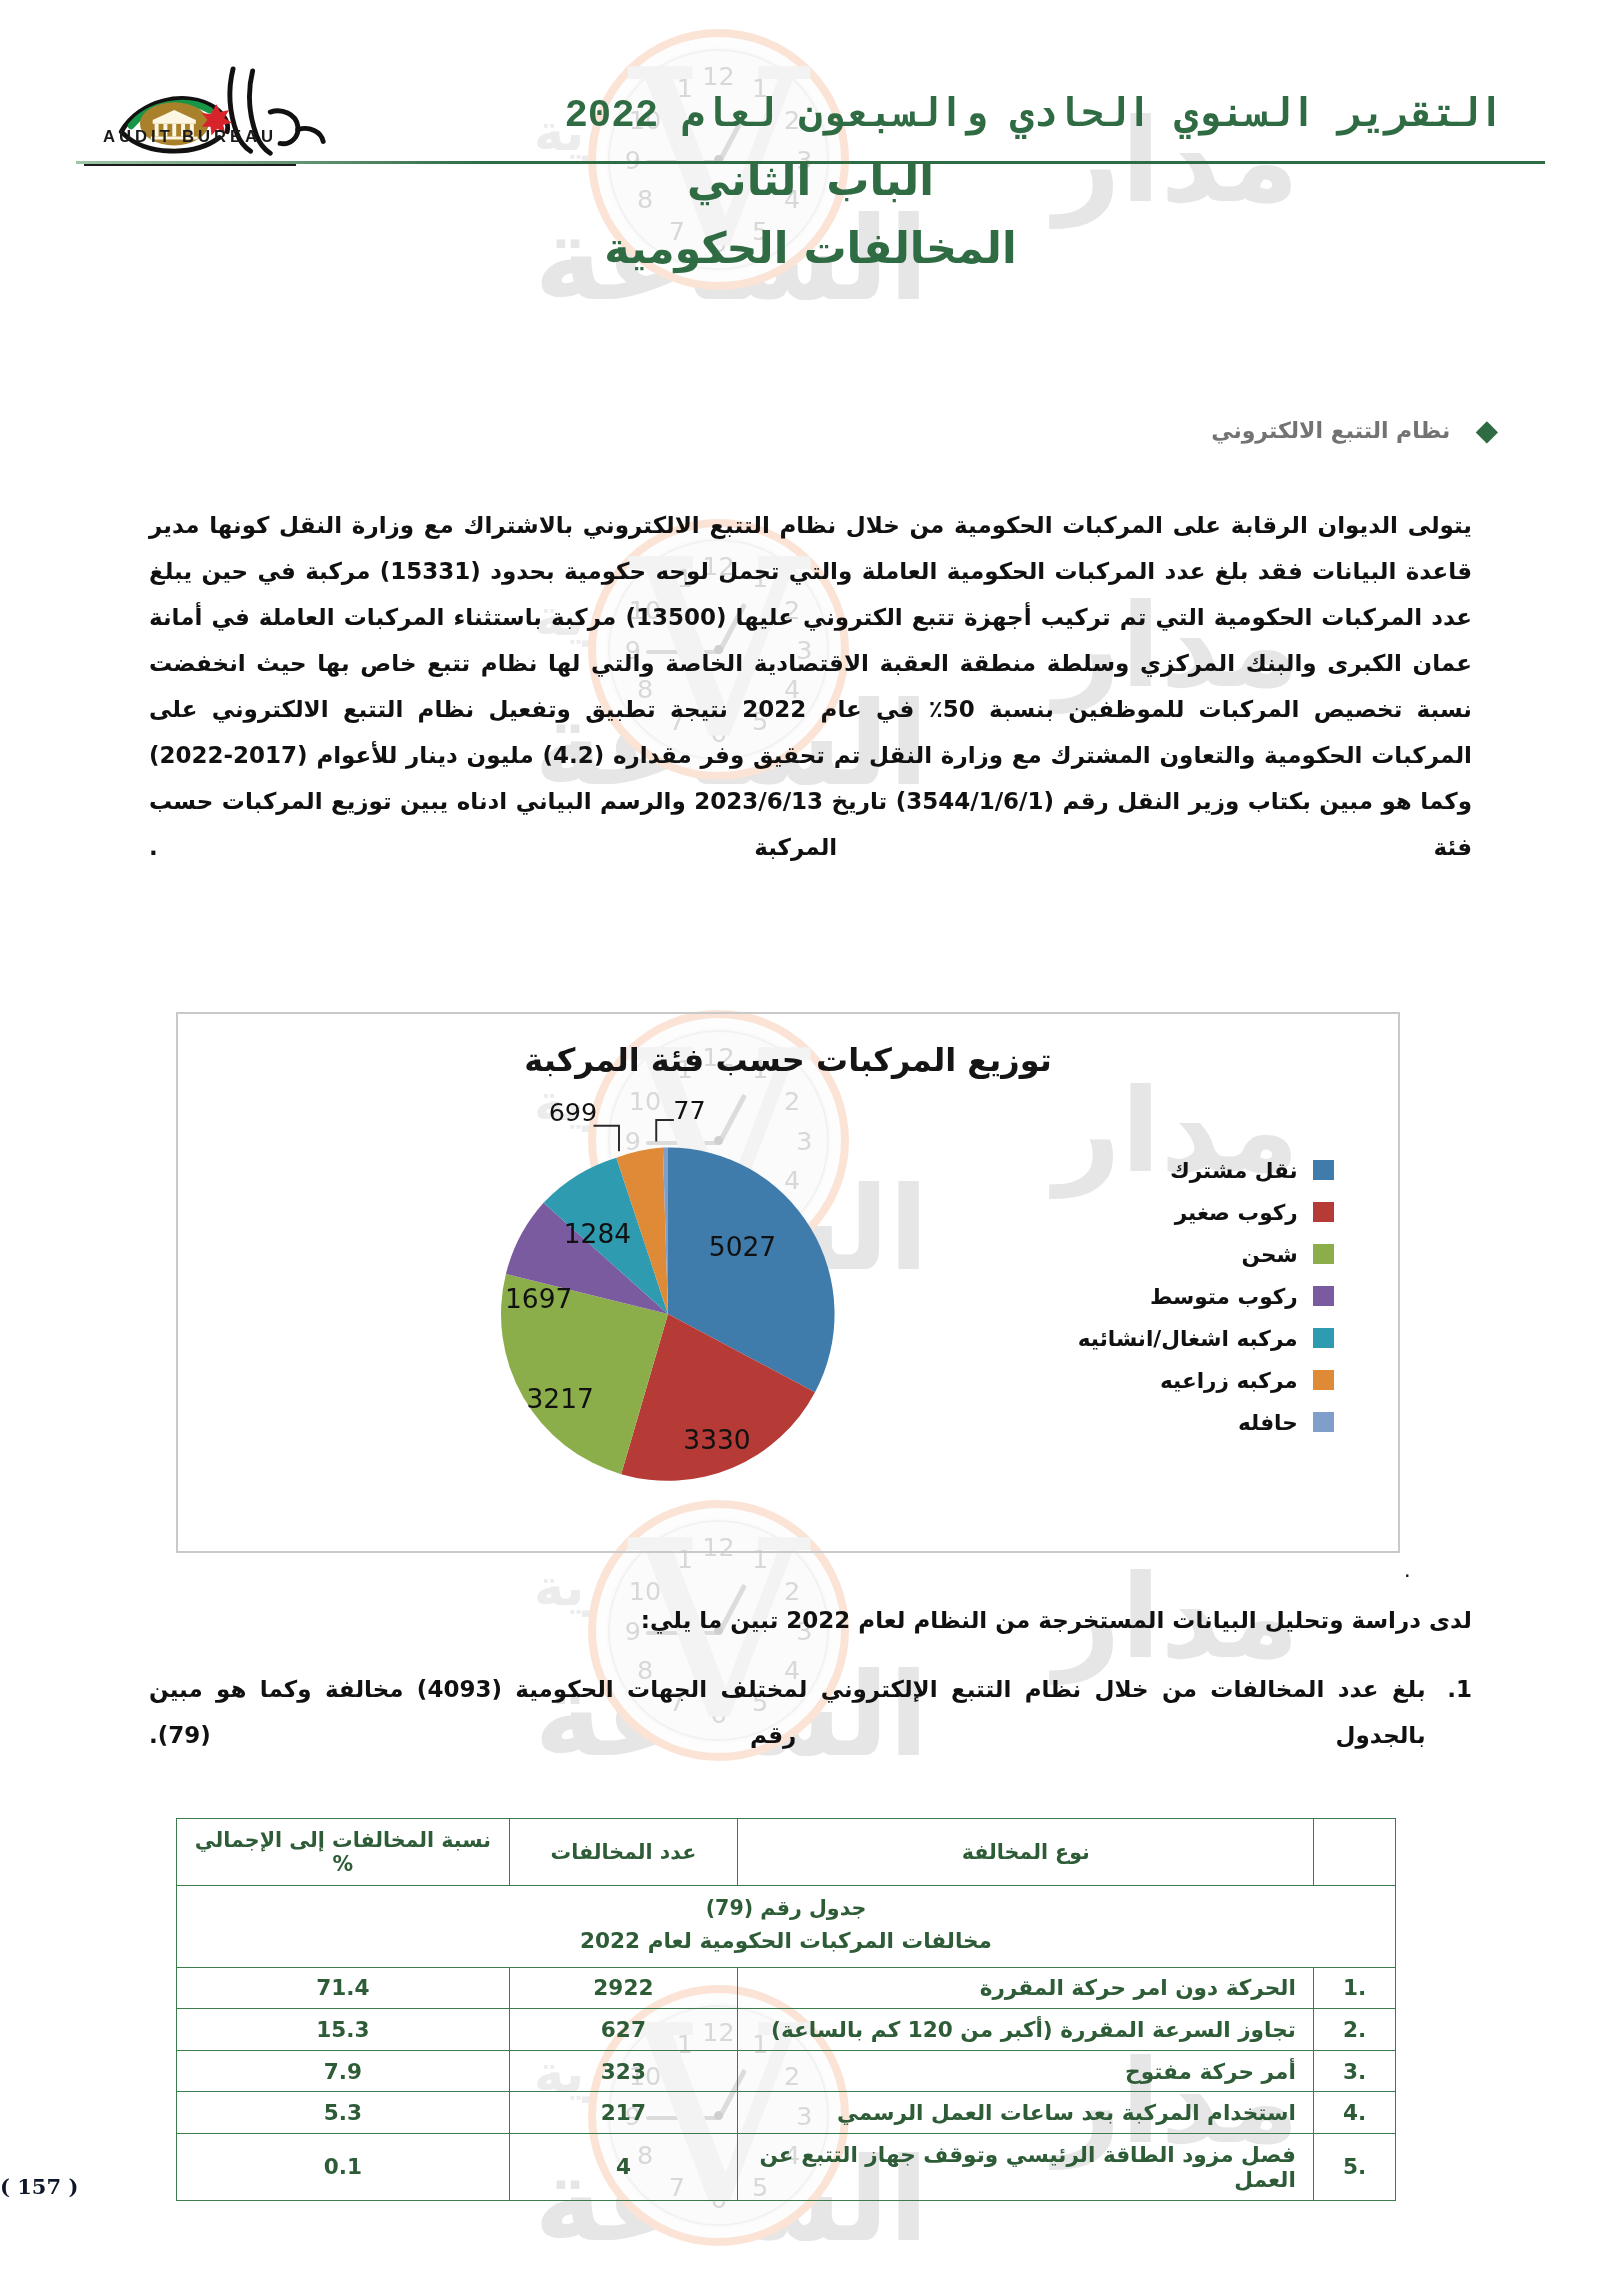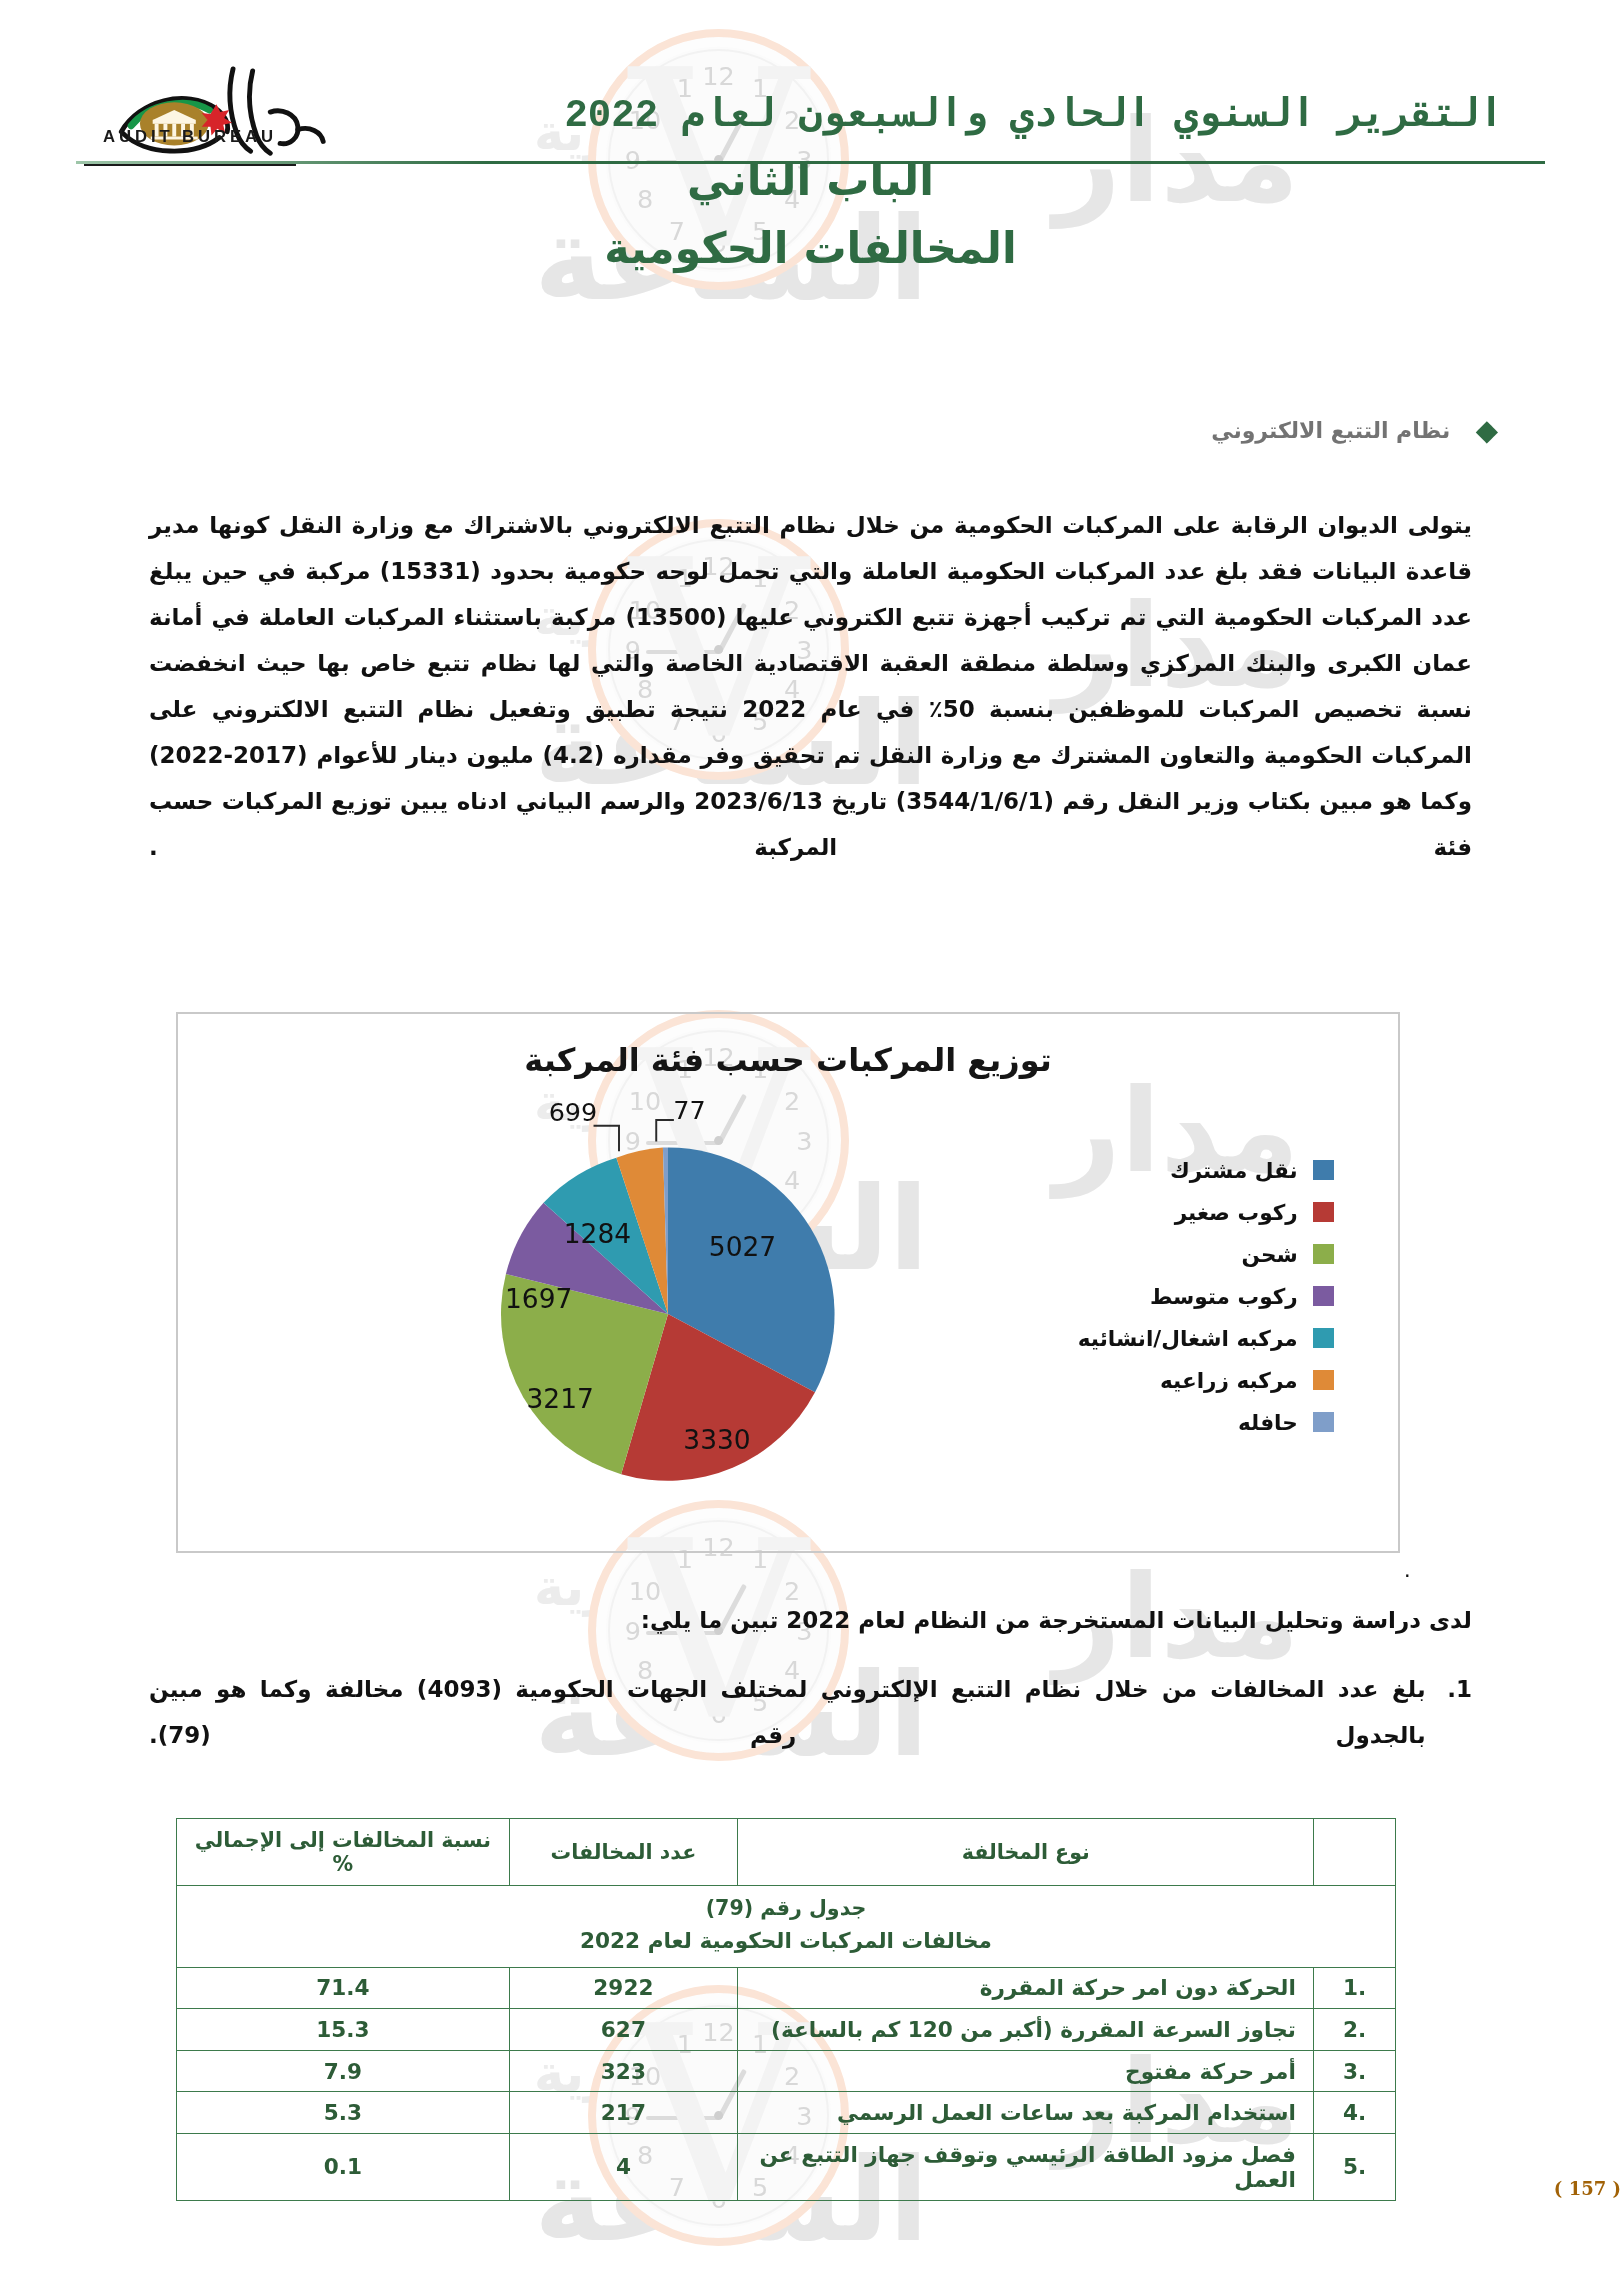--- a/index.html
+++ b/index.html
@@ -359,24 +359,24 @@
   }
   .col-idx   { width: 61px; }
   .col-count { width: 208px; }
   .col-pct   { width: 312px; }
 
   
   .page-num {
     position: absolute;
     bottom: 94px;
     left: 0; right: 0;
-    text-align: right;
-    font-size: 18px;
-    font-weight: 700;
-    color: #a16207;
+    text-align: left;
+    font-size: 21px;
+    font-weight: 700;
+    color: #0f172a;
     font-family: "DejaVu Serif", serif;
     z-index: 3;
     direction: ltr;
   }
   .trailing-dot {
     position: absolute;
     top: 1556px;
     left: 1404px;
     font-size: 23.5px;
     color: #111;

